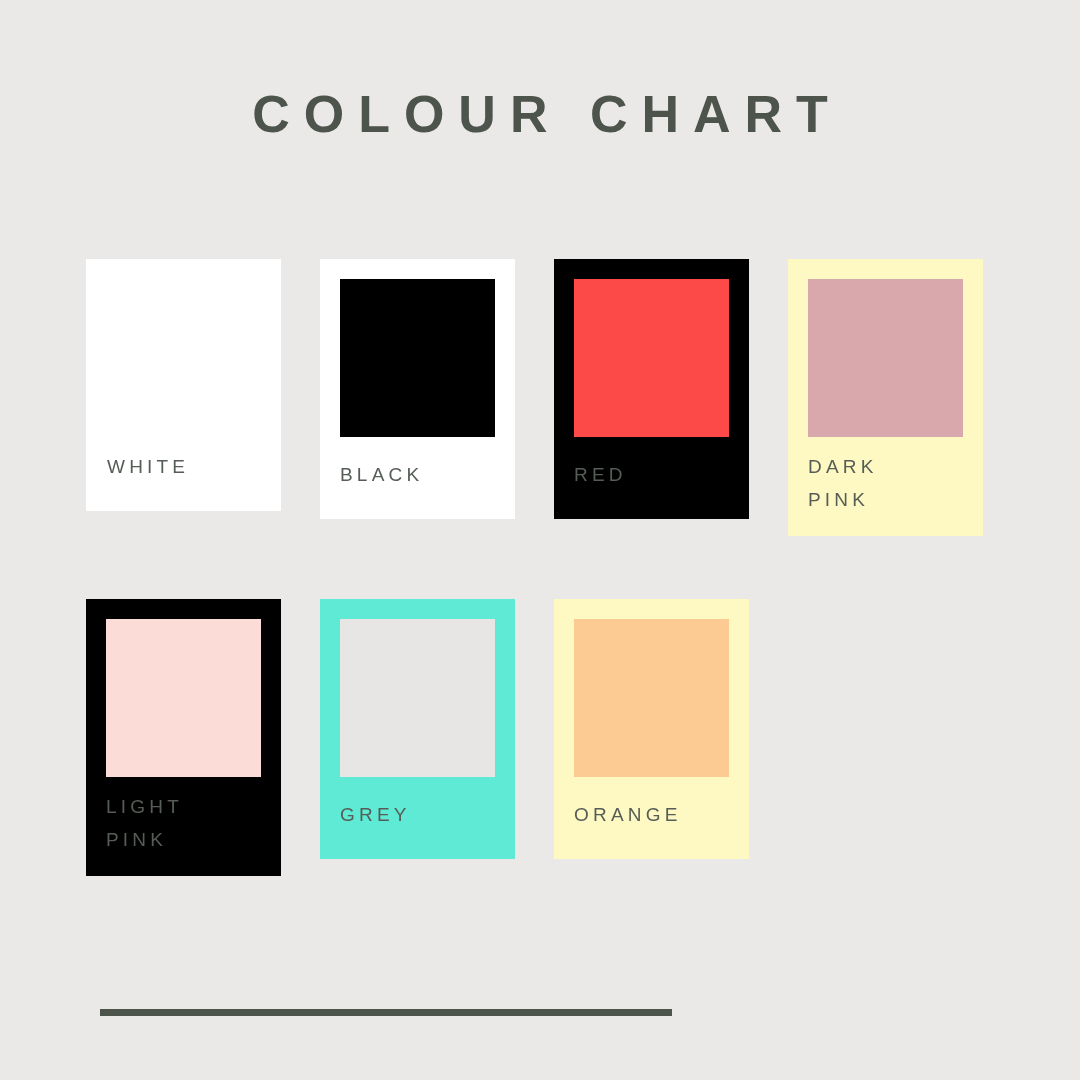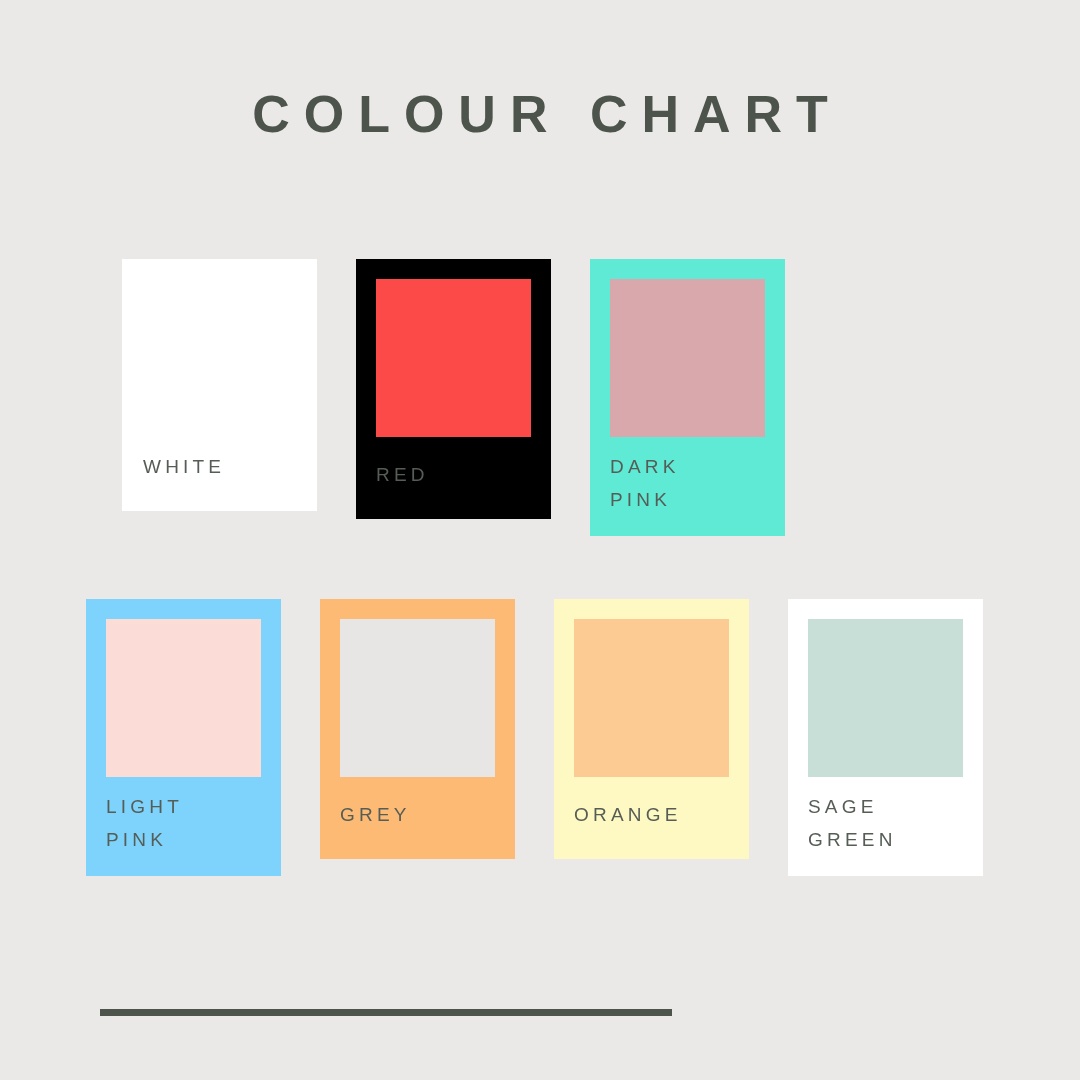--- a/index.html
+++ b/index.html
@@ -85,21 +85,20 @@
     padding: 21px 0 28px 0;
     white-space: pre-line;
   }
   .card.two-line .label {
     padding: 13px 0 20px 0;
   }
 
   
   .card.flush {
     padding: 0;
-    margin-left: 36px;
   }
   .card.flush .chip {
     height: 0;
   }
   .card.flush .label {
     padding: 191px 0 28px 21px;
   }
 
   
   .rule {
@@ -120,57 +119,56 @@
 
   <div class="grid">
 
     <div class="row row-one">
 
       <div class="card flush" style="background: rgb(255, 255, 255);">
         <span class="chip" style="background: rgb(255, 255, 255);"></span>
         <span class="label" style="color: rgb(86, 93, 86);">WHITE</span>
       </div>
 
+      <div class="card" style="background: rgb(255, 255, 255);">
+        <span class="chip" style="background: rgb(0, 0, 0);"></span>
+        <span class="label" style="color: rgb(86, 93, 86);">BLACK</span>
+      </div>
 
       <div class="card" style="background: #000000;">
         <span class="chip" style="background: rgb(251, 74, 71);"></span>
         <span class="label" style="color: rgb(86, 93, 86);">RED</span>
       </div>
 
-      <div class="card two-line" style="background: #5eead4;">
+      <div class="card two-line" style="background: #fef9c3;">
         <span class="chip" style="background: rgb(216, 168, 172);"></span>
         <span class="label" style="color: rgb(86, 93, 86);">DARK
 PINK</span>
       </div>
 
     </div>
 
     <div class="row row-two">
 
-      <div class="card two-line" style="background: #7dd3fc;">
+      <div class="card two-line" style="background: #000000;">
         <span class="chip" style="background: rgb(252, 220, 215);"></span>
         <span class="label" style="color: rgb(86, 93, 86);">LIGHT
 PINK</span>
       </div>
 
-      <div class="card" style="background: #fdba74;">
+      <div class="card" style="background: #5eead4;">
         <span class="chip" style="background: rgb(231, 230, 228);"></span>
         <span class="label" style="color: rgb(86, 93, 86);">GREY</span>
       </div>
 
       <div class="card" style="background: #fef9c3;">
         <span class="chip" style="background: rgb(252, 202, 147);"></span>
         <span class="label" style="color: rgb(86, 93, 86);">ORANGE</span>
       </div>
 
-      <div class="card two-line" style="background: rgb(255, 255, 255);">
-        <span class="chip" style="background: rgb(200, 223, 216);"></span>
-        <span class="label" style="color: rgb(86, 93, 86);">SAGE
-GREEN</span>
-      </div>
 
     </div>
 
   </div>
 
   <div class="rule" style="background: rgb(76, 84, 76);"></div>
 
 </div>
 
 </body></html>

